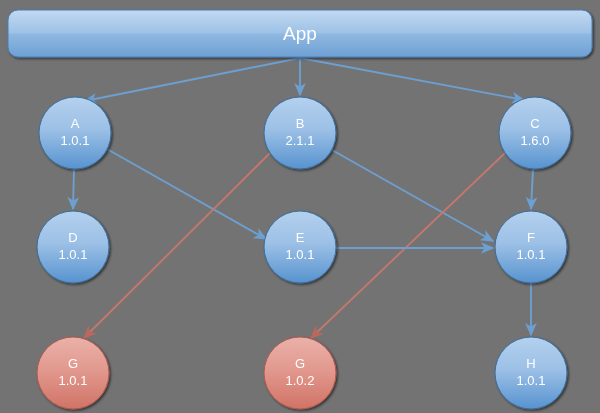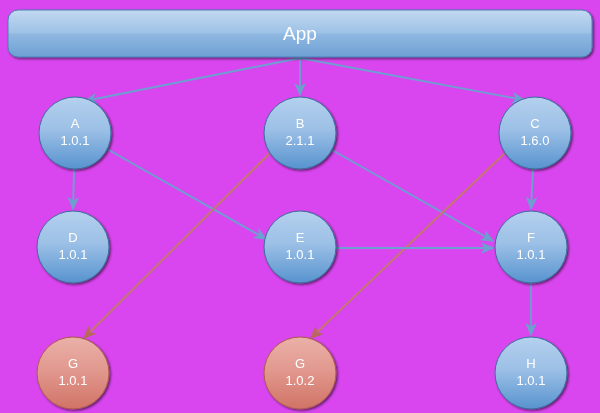--- a/index.html
+++ b/index.html
@@ -5,21 +5,21 @@
 <style>
   html, body {
     margin: 0;
     padding: 0;
     background: #000000;
   }
   #stage {
     position: relative;
     width: 600px;
     height: 413px;
-    background: #d946ef;
+    background: #737373;
     overflow: hidden;
     font-family: "Liberation Sans", sans-serif;
   }
   svg#graph {
     position: absolute;
     top: 0;
     left: 0;
     width: 600px;
     height: 413px;
     display: block;

